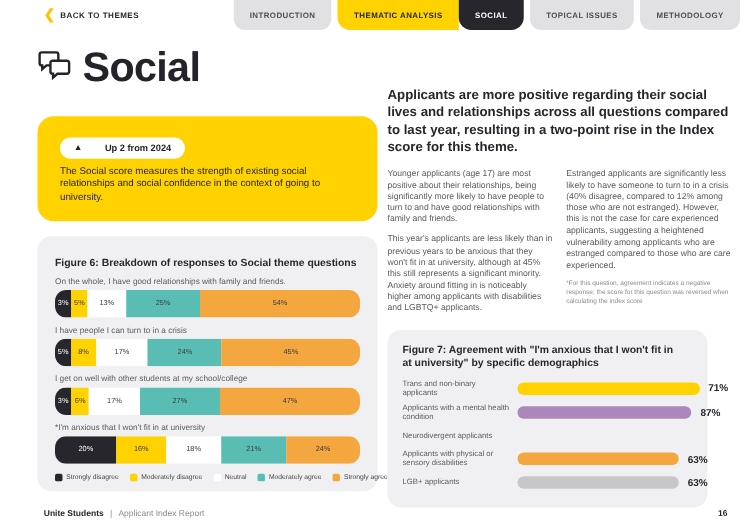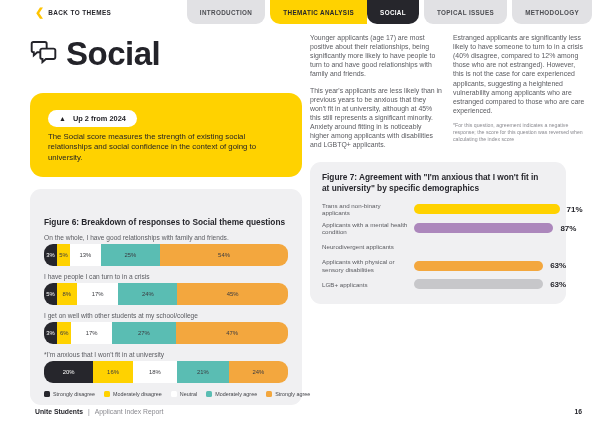--- a/index.html
+++ b/index.html
@@ -31,29 +31,29 @@
   
   .title-row { display:flex; align-items:center; gap:9px; margin-top:11px; }
   .title-row h1 { font-size:33px; font-weight:bold; color:#232329; letter-spacing:-.5px; }
   .score-card {
     margin-top:20px; height:84px; background:#FFD200; border-radius:13px;
     display:flex; align-items:center; gap:10px; padding:6px 14px 6px 18px;
   }
   .score { font-size:76px; font-weight:300; line-height:.9; letter-spacing:-4px; color:#1F1F24; flex:0 0 auto; }
   .score-right { flex:1; }
   .pill {
-    display:inline-flex; align-items:center; gap:7px; background:#fff;
+    display:inline-flex; align-items:center; gap:18px; background:#fff;
     border-radius:10px; padding:4px 11px; font-size:7.4px; font-weight:bold; color:#1F1F24;
   }
   .pill .tri { font-size:7px; line-height:1; color:#1F1F24; }
   .score-desc { margin-top:5px; font-size:7.8px; font-weight:normal; line-height:1.3; color:#1F1F24; }
 
   .panel { background:#F0F0F2; border-radius:11px; }
   .panel h3 { font-size:8.3px; font-weight:bold; color:#26262C; }
-  .fig6 { margin-top:12px; padding:28px 14px 8px; }
+  .fig6 { margin-top:12px; padding:16px 14px 8px; }
   .fig6 h3 { margin-bottom:7px; }
   .qgroup { margin-bottom:7px; }
   .qlabel { font-size:6.6px; color:#5A5B60; margin-bottom:3px; }
   .sbar { display:flex; height:22px; border-radius:9px; overflow:hidden; }
   .seg { display:flex; align-items:center; justify-content:center; font-size:5.9px; color:#3A3B40; overflow:hidden; white-space:nowrap; }
   .seg0 { color:#ffffff; }
   .legend { display:flex; align-items:center; gap:9px; margin-top:8px; }
   .lgitem { display:flex; align-items:center; gap:3px; font-size:5.4px; color:#44454A; white-space:nowrap; }
   .sw { width:6px; height:6px; border-radius:1.5px; display:inline-block; flex:0 0 auto; }
 
@@ -225,20 +225,21 @@
             </div>
             <div class="lgitem">
               <span class="sw" style="background: rgb(243, 167, 62);"></span>
               <span>Strongly agree</span>
             </div>
           </div>
       </section>
     </div>
 
     <div class="col-right">
+      <p class="lead">Applicants are more positive regarding their social lives and relationships across all questions compared to last year, resulting in a two-point rise in the Index score for this theme.</p>
 
       <div class="twocol">
         <div class="tcol">
           <p>Younger applicants (age 17) are most positive about their relationships, being significantly more likely to have people to turn to and have good relationships with family and friends.</p>
           <p>This year's applicants are less likely than in previous years to be anxious that they won't fit in at university, although at 45% this still represents a significant minority. Anxiety around fitting in is noticeably higher among applicants with disabilities and LGBTQ+ applicants.</p>
         </div>
         <div class="tcol">
           <p>Estranged applicants are significantly less likely to have someone to turn to in a crisis (40% disagree, compared to 12% among those who are not estranged). However, this is not the case for care experienced applicants, suggesting a heightened vulnerability among applicants who are estranged compared to those who are care experienced.</p>
           <p class="footnote">*For this question, agreement indicates a negative response; the score for this question was reversed when calculating the index score</p>
         </div>

